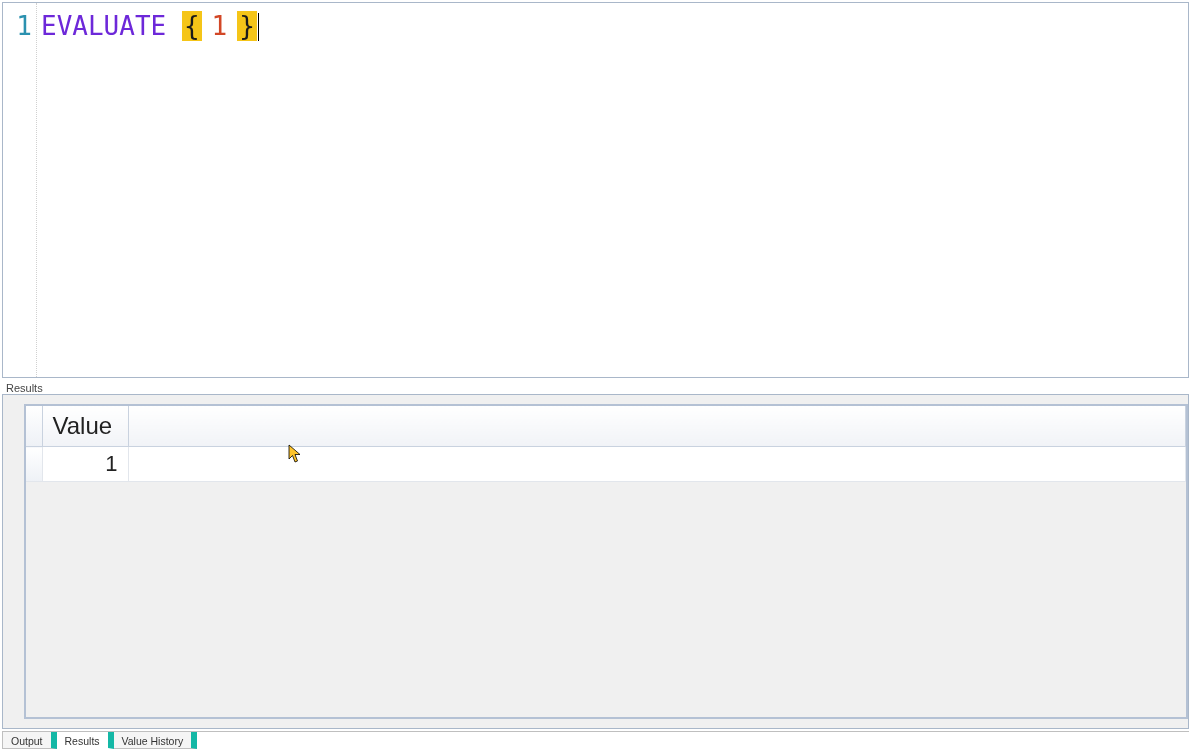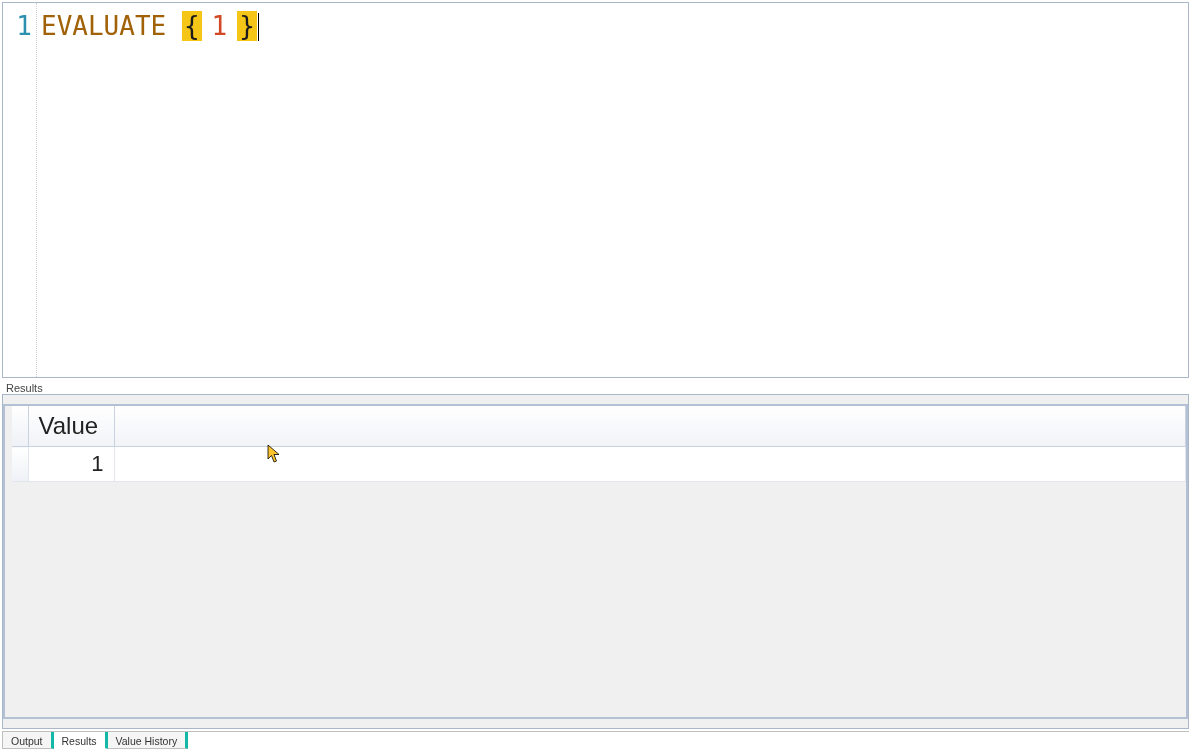--- a/index.html
+++ b/index.html
@@ -40,21 +40,21 @@
       border-right: 1px dotted #d0d0d0;
     }
     .code-area {
       flex: 1;
       padding-top: 8px;
       padding-left: 4px;
       font-family: Consolas, monospace;
       font-size: 26px;
       white-space: pre;
     }
-    .tok-keyword { color: #a16207; font-weight: 500; }
+    .tok-keyword { color: #6d28d9; font-weight: 500; }
     .tok-brace-hl {
       background: #f5c518;
       color: #1a1a1a;
       padding: 0 2px;
     }
     .tok-number { color: #d24726; padding: 0 10px; }
     .caret {
       display: inline-block;
       width: 1px;
       height: 28px;
@@ -95,28 +95,27 @@
       border: 1px solid #a9b7c9;
       flex: 1;
       margin: 0 2px 2px 2px;
       display: flex;
       flex-direction: column;
       background: #f0f0f0;
       min-height: 0;
     }
     .results-grid-outer {
       border: 2px solid #b4c1d4;
-      margin: 9px 0 9px 0;
+      margin: 9px 0 9px 21px;
       flex: 1;
       background: #f0f0f0;
       display: flex;
       flex-direction: column;
       min-height: 0;
       position: relative;
-      padding-left: 7px;
     }
     .grid-table {
       border-collapse: collapse;
       width: 100%;
     }
     .grid-header-row th {
       background: linear-gradient(#ffffff, #f1f3f7);
       border-right: 1px solid #c9d2df;
       border-bottom: 1px solid #c9d2df;
       font-weight: 400;
@@ -163,21 +162,21 @@
     .bottom-tabs {
       height: 18px;
       display: flex;
       align-items: stretch;
       border-top: 1px solid #bfbfbf;
       background: #ffffff;
       margin: 0 2px 2px 2px;
       font-size: 10.5px;
     }
     .tab {
-      border-right: 3px solid #14b8a6;
+      border-right: 6px solid #14b8a6;
       border-bottom: 1px solid #bfbfbf;
       padding: 2px 8px 0 8px;
       color: #333;
       background: #f5f5f5;
       cursor: pointer;
       line-height: 14px;
     }
     .tab:first-child { border-left: 1px solid #bfbfbf; }
     .tab.active {
       background: #ffffff;

